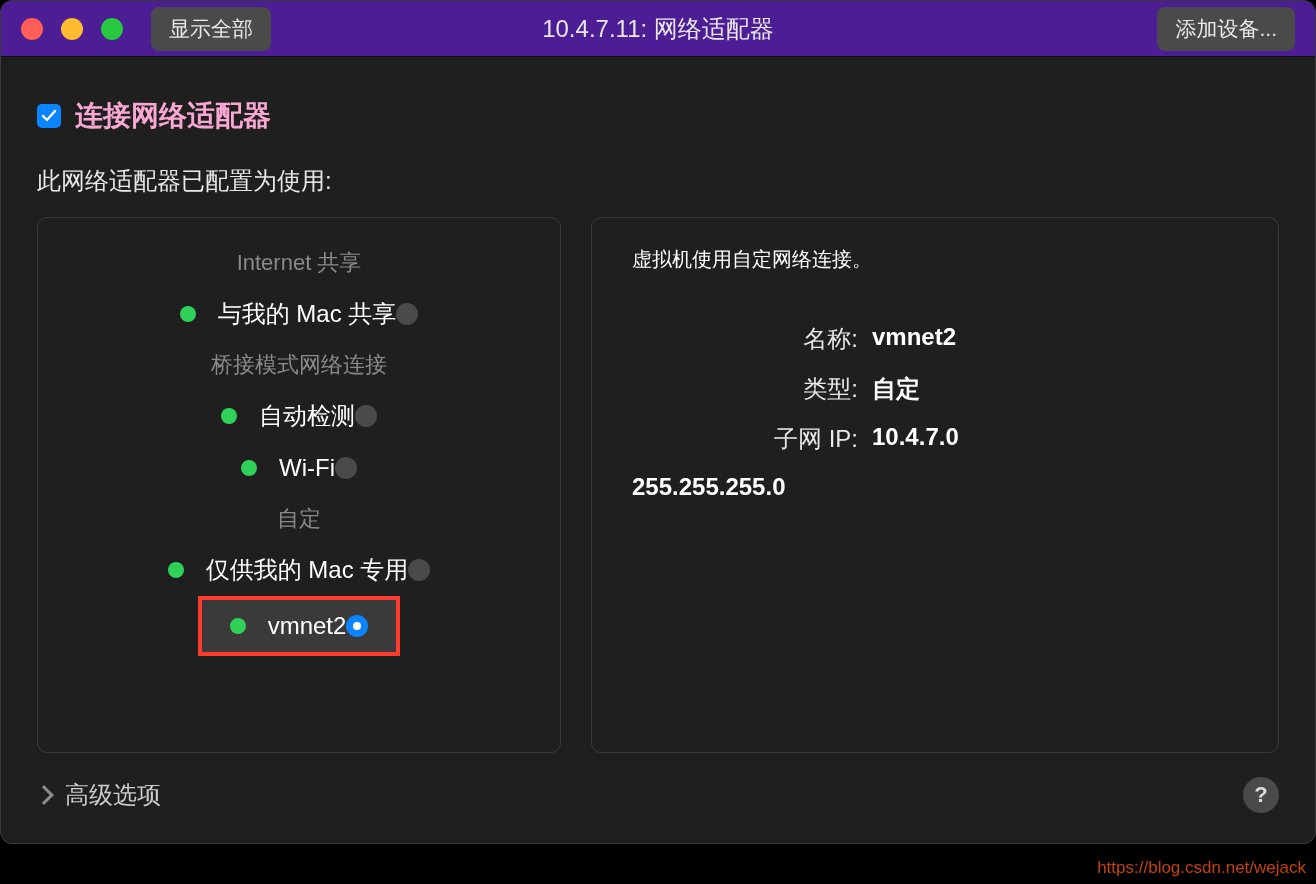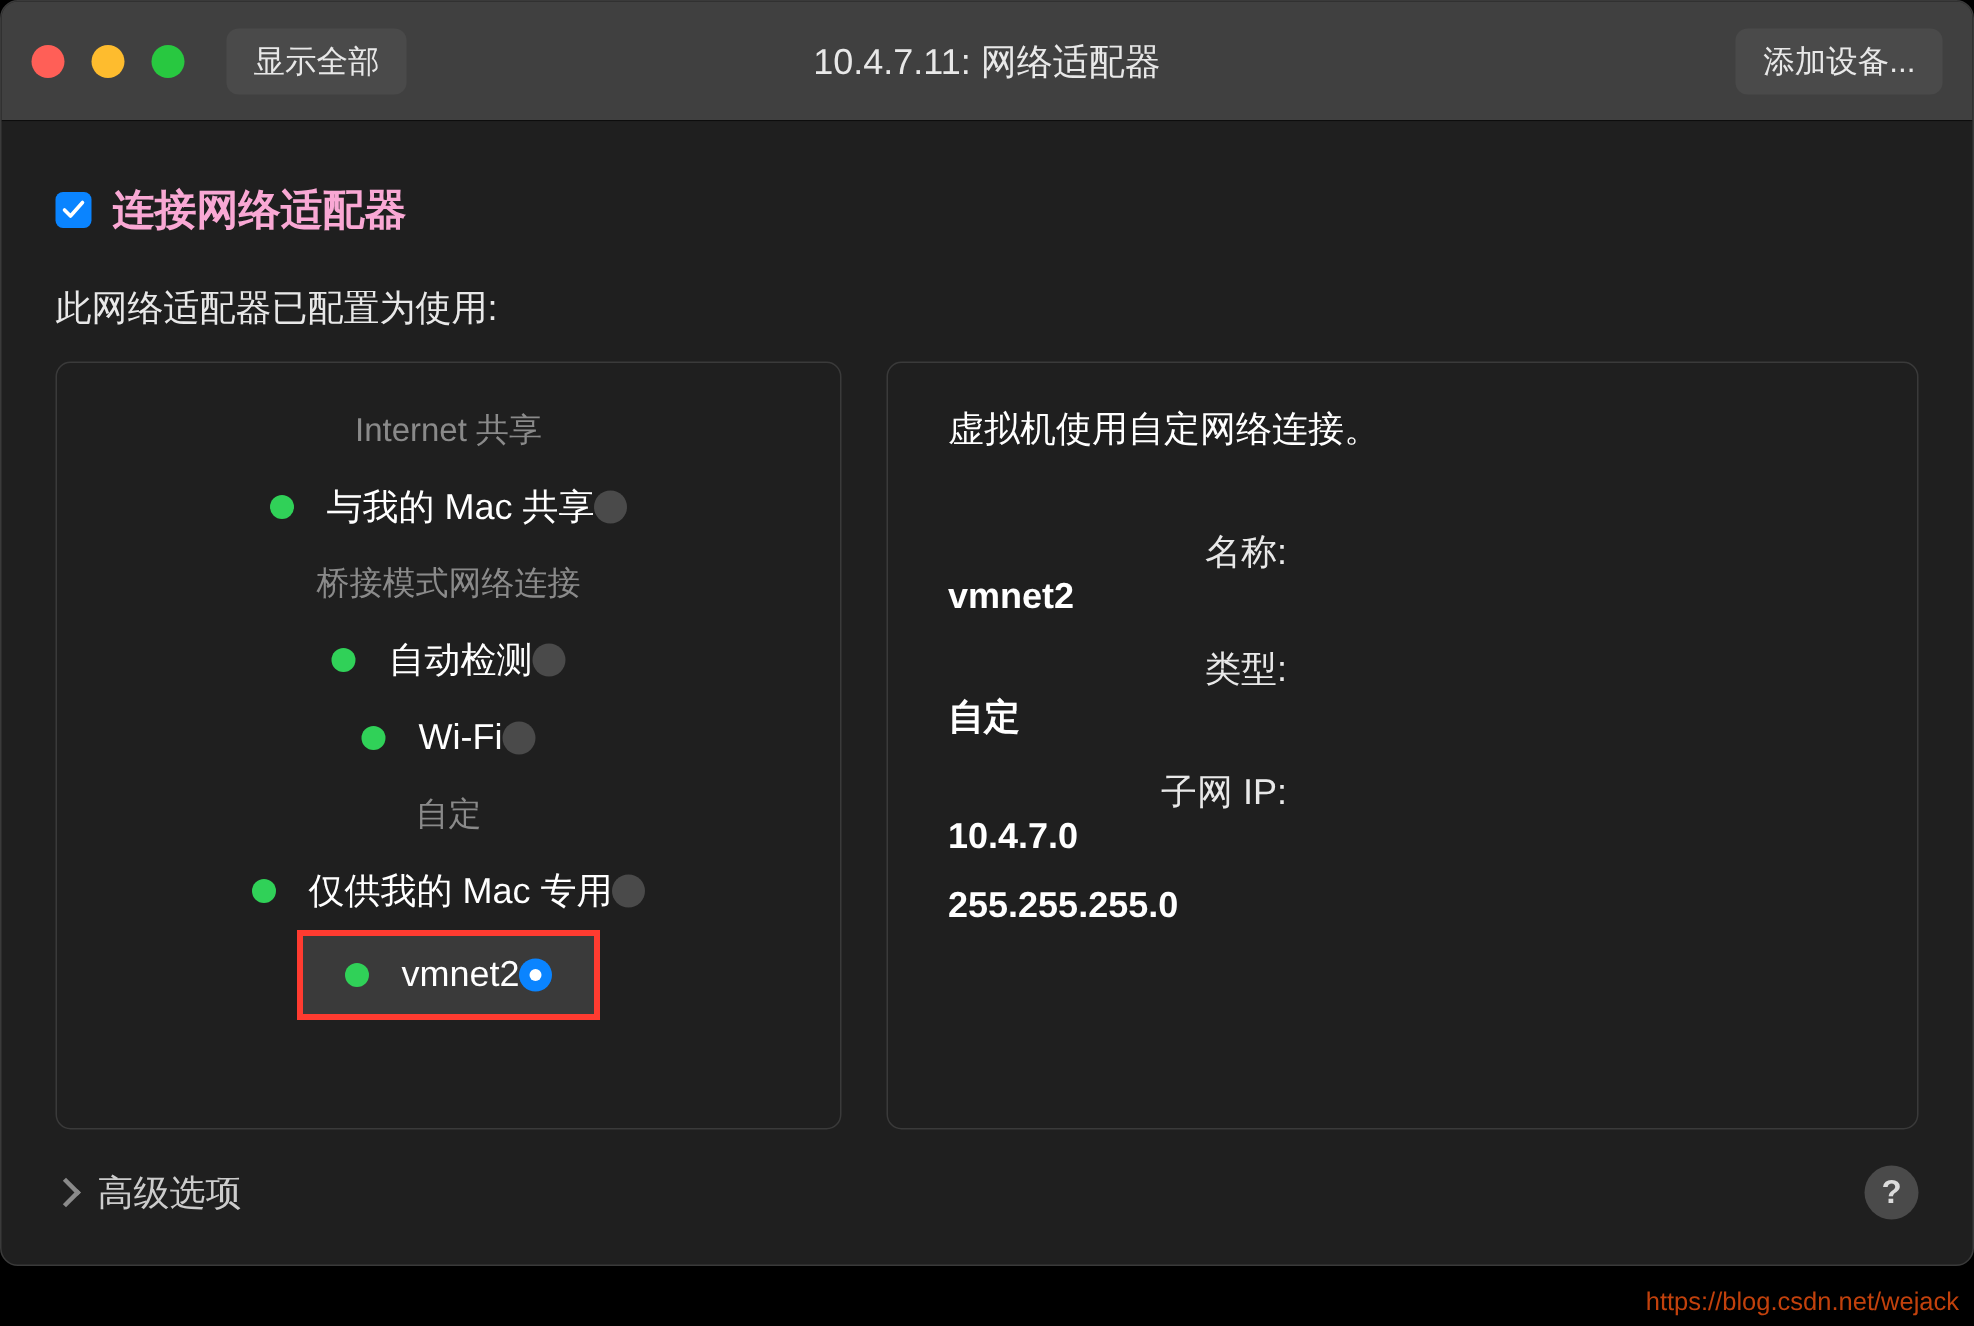--- a/index.html
+++ b/index.html
@@ -1,18 +1,18 @@
 <!DOCTYPE html>
 <html><head>
   <meta charset="utf-8">
   <style>
     * { margin: 0; padding: 0; box-sizing: border-box; font-family: -apple-system, "Helvetica Neue", Arial, "PingFang SC", "Hiragino Sans GB", sans-serif; }
     body { background: #000; width: 1316px; height: 884px; position: relative; }
     .window { width: 1316px; height: 844px; background: #1f1f1f; border-radius: 12px; overflow: hidden; display: flex; flex-direction: column; border: 1px solid #3a3a3a; }
-    .titlebar { height: 80px; display: flex; align-items: center; padding: 0 20px; position: relative; background: #404040; border-bottom: 1px solid #0d0d0d; }
+    .titlebar { height: 56px; display: flex; align-items: center; padding: 0 20px; position: relative; background: #4c1d95; border-bottom: 1px solid #0d0d0d; }
     .traffic { display: flex; gap: 18px; align-items: center; }
     .t-dot { width: 22px; height: 22px; border-radius: 50%; }
     .t-close { background: #ff5f57; }
     .t-min { background: #febc2e; }
     .t-max { background: #28c840; }
     .btn { background: #4a4a4a; color: #e8e8e8; border: none; border-radius: 8px; padding: 8px 18px; font-size: 21px; cursor: pointer; }
     .btn-showall { margin-left: 28px; }
     .btn-add { position: absolute; right: 20px; }
     .title { position: absolute; left: 50%; transform: translateX(-50%); color: #e8e8e8; font-size: 24px; font-weight: 500; white-space: nowrap; }
     .content { flex: 1; padding: 40px 36px 30px 36px; display: flex; flex-direction: column; }
@@ -27,22 +27,22 @@
     .panel-right { flex: 1; padding: 28px 40px; }
     .group-label { color: #8a8a8a; font-size: 22px; padding: 10px 24px; }
     .net-item { display: flex; align-items: center; padding: 8px 24px 8px 24px; position: relative; height: 52px; }
     .status-dot { width: 16px; height: 16px; border-radius: 50%; background: #30d158; margin-right: 22px; flex-shrink: 0; }
     .net-label { color: #fff; font-size: 24px; flex: 1; }
     .radio { width: 22px; height: 22px; border-radius: 50%; background: #4a4a4a; flex-shrink: 0; display: flex; align-items: center; justify-content: center; }
     .radio.selected { background: #0a84ff; }
     .radio.selected::after { content: ""; width: 8px; height: 8px; background: #fff; border-radius: 50%; }
     .vmnet-wrap { border: 4px solid #ff3b30; margin: 0 -4px -4px -4px; }
     .vmnet-wrap .net-item { background: #3a3a3a; padding-left: 28px; padding-right: 28px; }
-    .right-desc { color: #fff; font-size: 24px; margin-bottom: 50px; font-family: Liberation Serif, serif; }
-    .info-row { display: flex; margin-bottom: 18px; font-size: 24px; flex-direction: column; }
+    .right-desc { color: #fff; font-size: 20px; margin-bottom: 50px; font-family: Liberation Serif, serif; }
+    .info-row { display: flex; margin-bottom: 18px; font-size: 24px; }
     .info-key { color: #e8e8e8; text-align: right; width: 240px; padding-right: 14px; }
     .info-val { color: #fff; font-weight: 700; }
     .footer { display: flex; align-items: center; padding-top: 24px; }
     .adv { display: flex; align-items: center; color: #ccc; font-size: 24px; gap: 14px; cursor: pointer; }
     .chev { width: 14px; height: 14px; border-right: 3px solid #8a8a8a; border-bottom: 3px solid #8a8a8a; transform: rotate(-45deg); }
     .help { margin-left: auto; width: 36px; height: 36px; border-radius: 50%; background: #4a4a4a; color: #dcdcdc; display: flex; align-items: center; justify-content: center; font-size: 22px; font-weight: 600; cursor: pointer; }
     .watermark { position: absolute; right: 10px; bottom: 6px; color: #c2410c; font-size: 17px; }
   </style>
 </head>
 <body>

